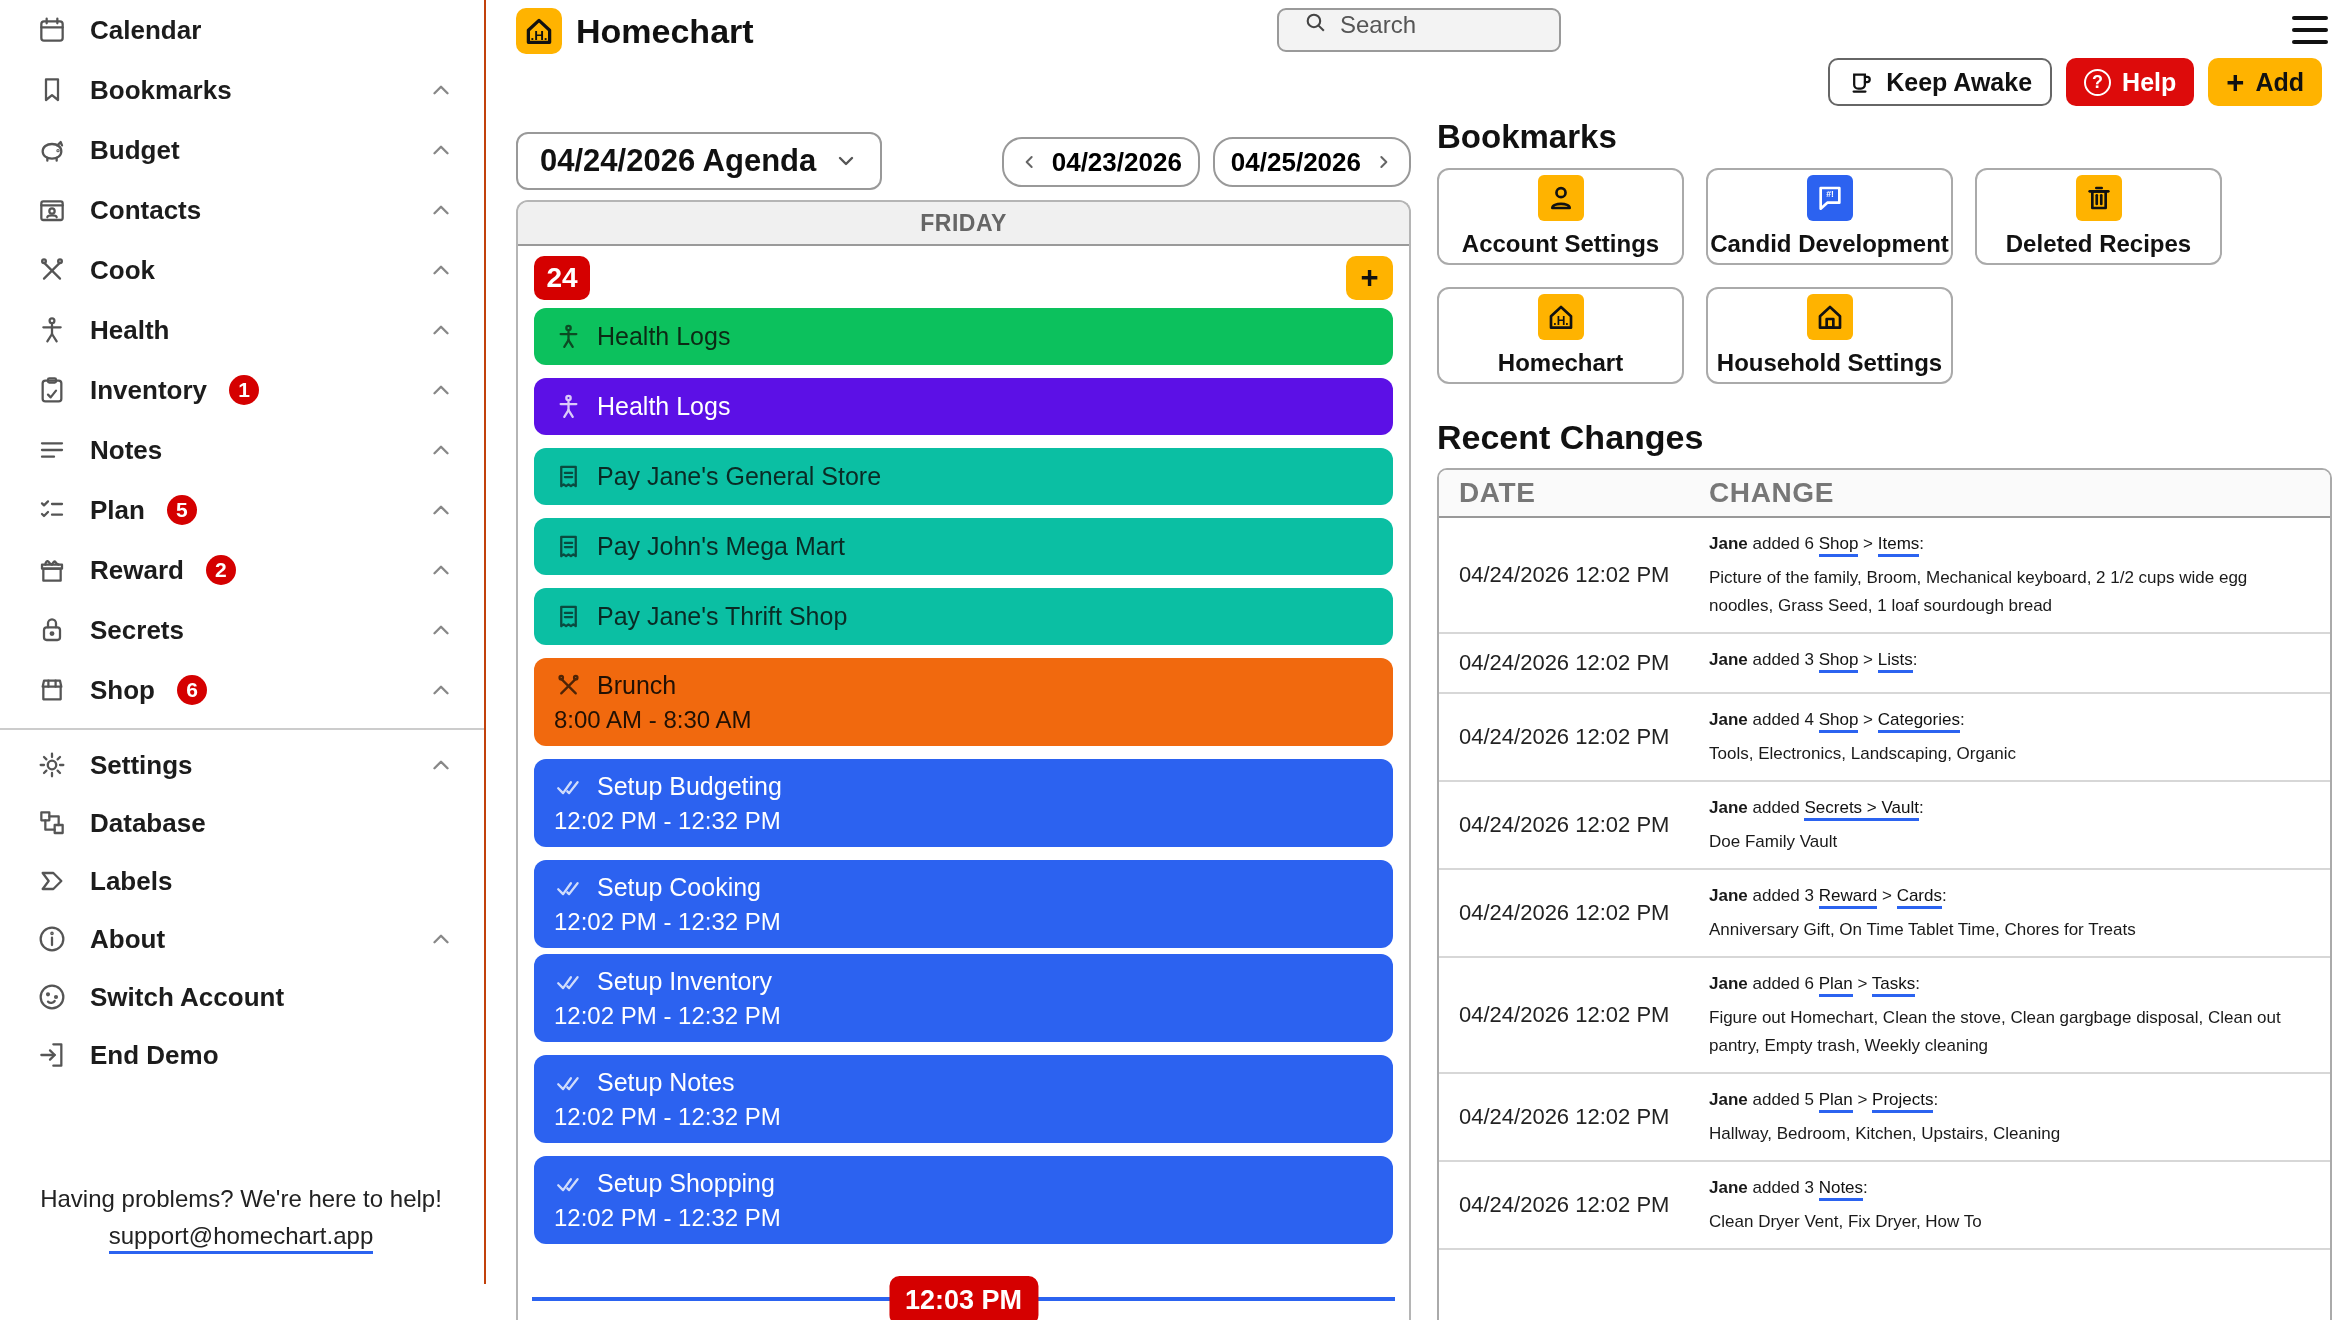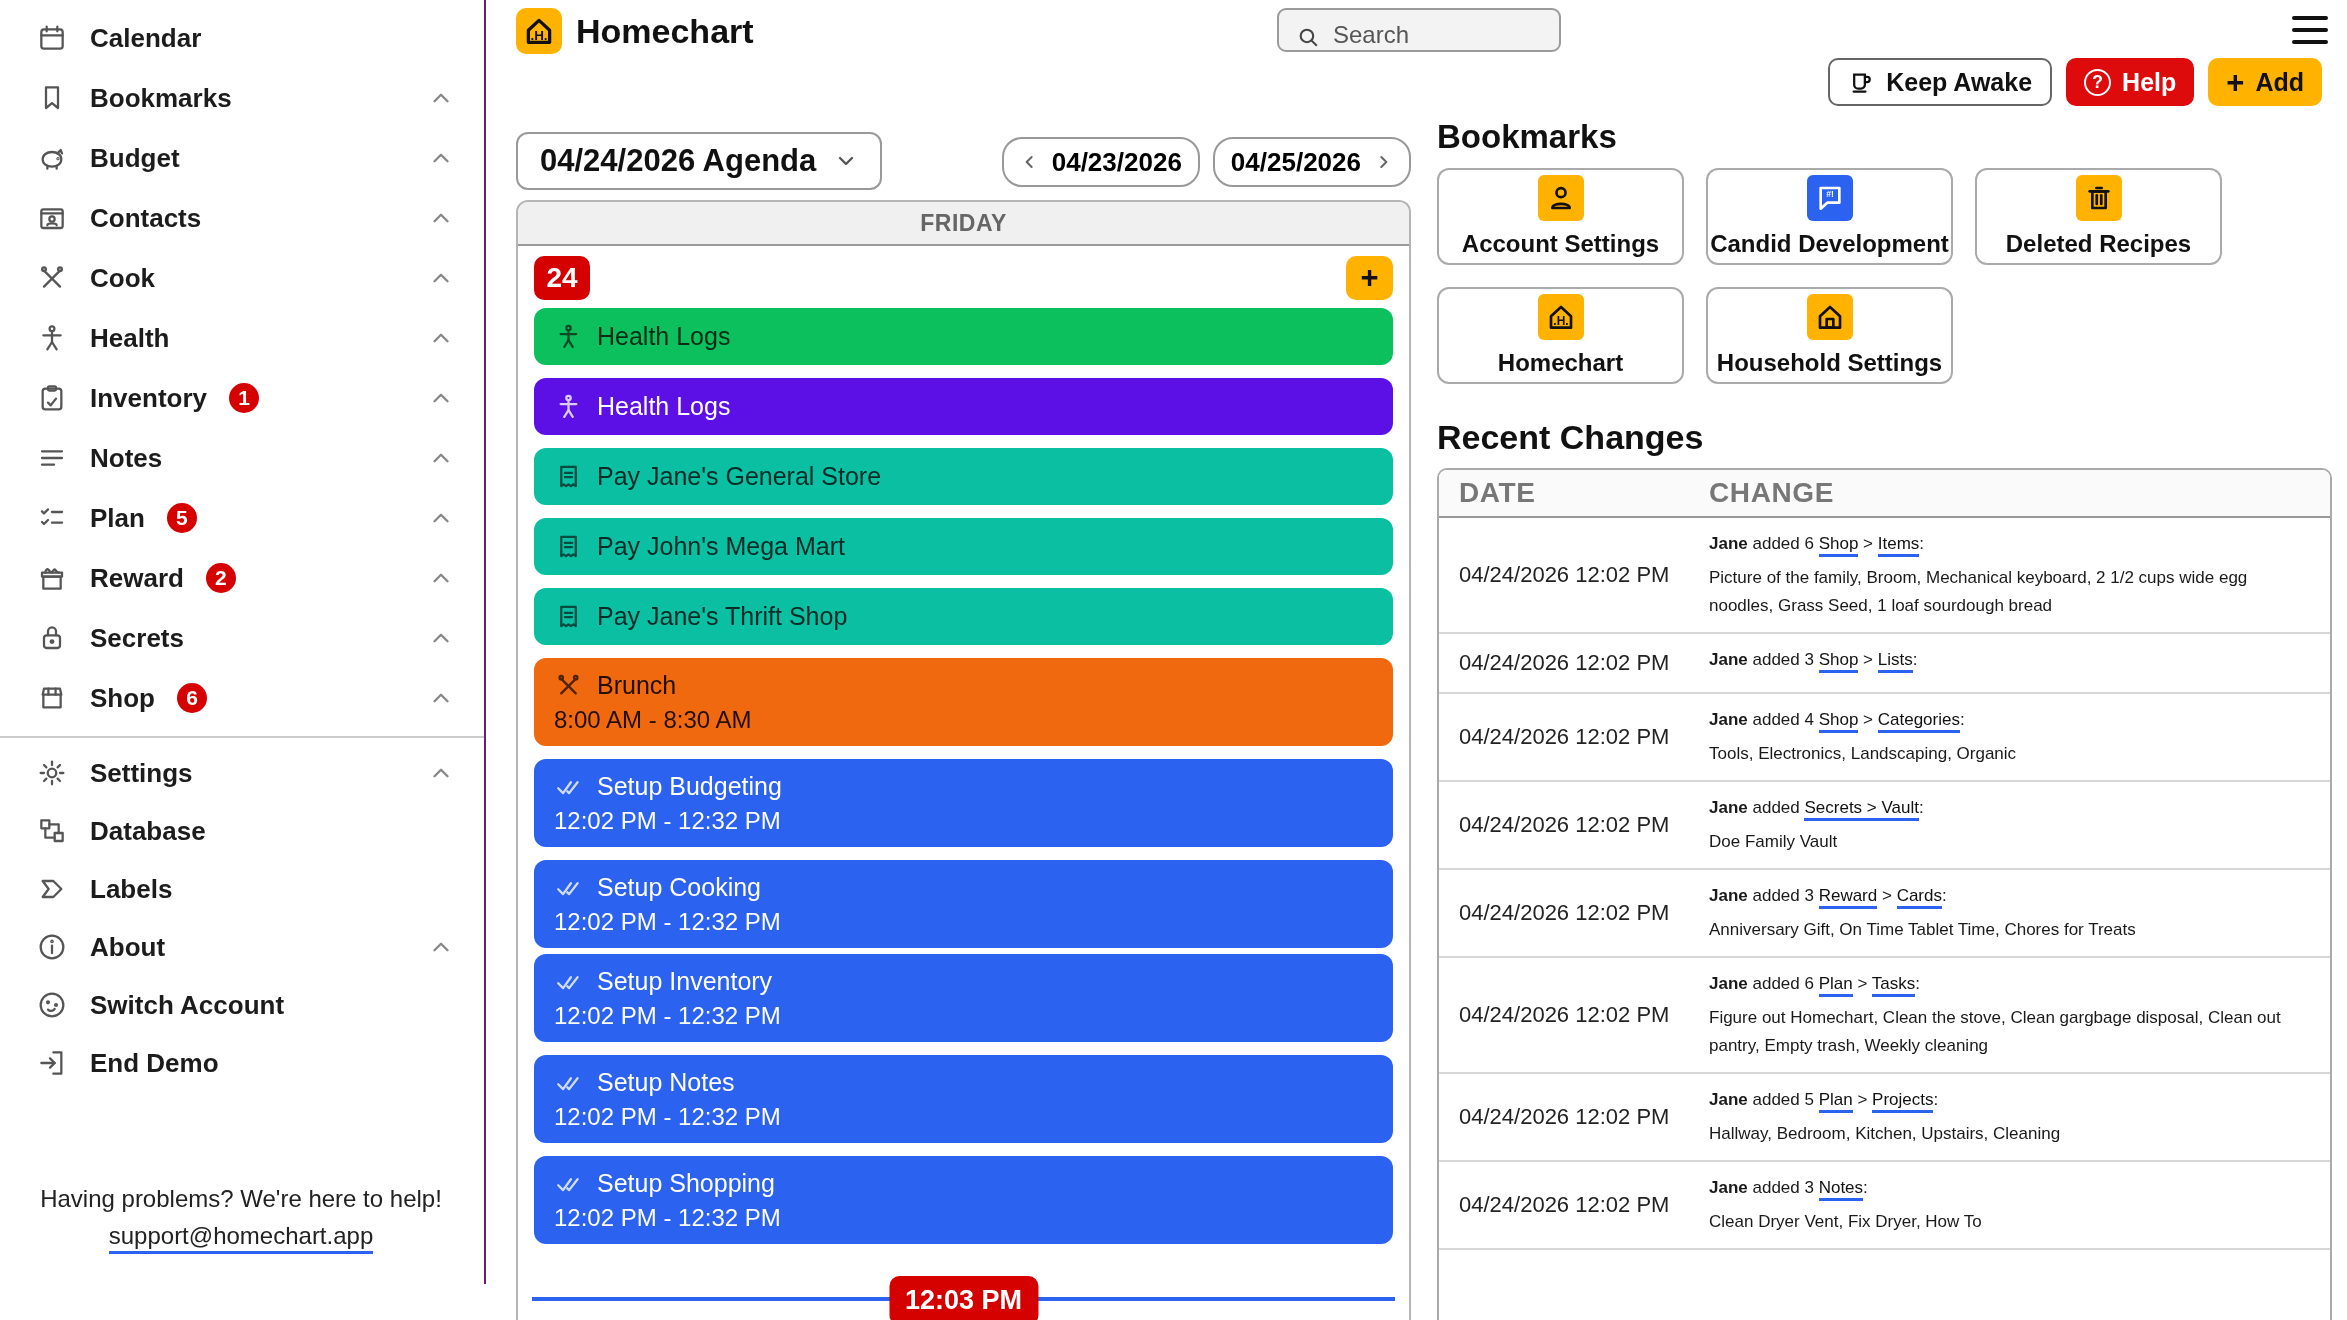--- a/index.html
+++ b/index.html
@@ -1,22 +1,22 @@
 <!DOCTYPE html>
 <html><head>
 <meta charset="utf-8">
 <style>
   html,body{margin:0;padding:0}
   body{position:relative;width:2347px;height:1320px;overflow:hidden;background:#fff;
        font-family:"Liberation Sans",sans-serif;color:#111}
   svg{display:block}
 
   
-  .sidebar{position:absolute;left:0;top:0;width:486px;height:1284px;border-right:2px solid #701a75;
-           box-sizing:border-box;padding-top:8px;background:#fff}
+  .sidebar{position:absolute;left:0;top:0;width:486px;height:1284px;border-right:2px solid #c2410c;
+           box-sizing:border-box;padding-top:0;background:#fff}
   .side-item{display:flex;align-items:center;height:60px;padding:0 30px 0 36px;gap:22px;cursor:pointer}
   .side-item .sicon{width:32px;height:32px;flex:none}
   .side-item .sicon svg{width:32px;height:32px;stroke:#555;fill:none;stroke-width:1.7;
                         stroke-linecap:round;stroke-linejoin:round}
   .side-label{font-size:26px;font-weight:600;color:#1c1c1c;white-space:nowrap}
   .nbadge{min-width:30px;height:30px;border-radius:16px;background:#d50000;color:#fff;font-size:21px;
           font-weight:700;display:flex;align-items:center;justify-content:center;padding:0 5px;box-sizing:border-box}
   .chev{margin-left:auto}
   .chev svg{width:26px;height:26px;stroke:#888;fill:none;stroke-width:2.2;stroke-linecap:round;stroke-linejoin:round}
   .side-div{border-top:2px solid #ccc;margin:8px 0 6px}
@@ -24,22 +24,22 @@
   .side-footer{position:absolute;bottom:30px;left:0;right:2px;text-align:center;font-size:24px;
                color:#222;line-height:1.55}
   .side-footer .mail{color:#222;text-decoration:none;border-bottom:3px solid #2b63f0;padding-bottom:2px;cursor:pointer}
 
   
   .logo-row{position:absolute;left:516px;top:8px;display:flex;align-items:center;gap:14px}
   .logo-badge{width:46px;height:46px;border-radius:10px;background:#ffb300;display:flex;
               align-items:center;justify-content:center}
   .app-title{font-size:34px;font-weight:700;color:#111}
   .search{position:absolute;left:1277px;top:8px;width:284px;height:44px;background:#f3f3f3;
-          border:2px solid #9a9a9a;border-radius:9px;display:flex;align-items:flex-end;gap:10px;
-          padding:0 17px;box-sizing:border-box}
+          border:2px solid #9a9a9a;border-radius:9px;display:flex;align-items:flex-start;gap:10px;
+          padding:0 24px;box-sizing:border-box}
   .search svg{width:25px;height:25px;stroke:#444;fill:none;stroke-width:2;flex:none}
   .search input{border:0;background:transparent;outline:none;font-size:24px;width:100%;
                 font-family:"Liberation Sans",sans-serif;color:#333}
   .search input::placeholder{color:#555}
   .hamburger{position:absolute;left:2292px;top:16px;width:36px;height:28px;display:flex;
              flex-direction:column;justify-content:space-between;cursor:pointer}
   .hamburger span{height:4px;background:#111;border-radius:2px}
 
   .actions{position:absolute;top:58px;right:25px;display:flex;gap:14px;align-items:center}
   .btn{height:48px;border-radius:10px;display:flex;align-items:center;gap:11px;padding:0 18px;

